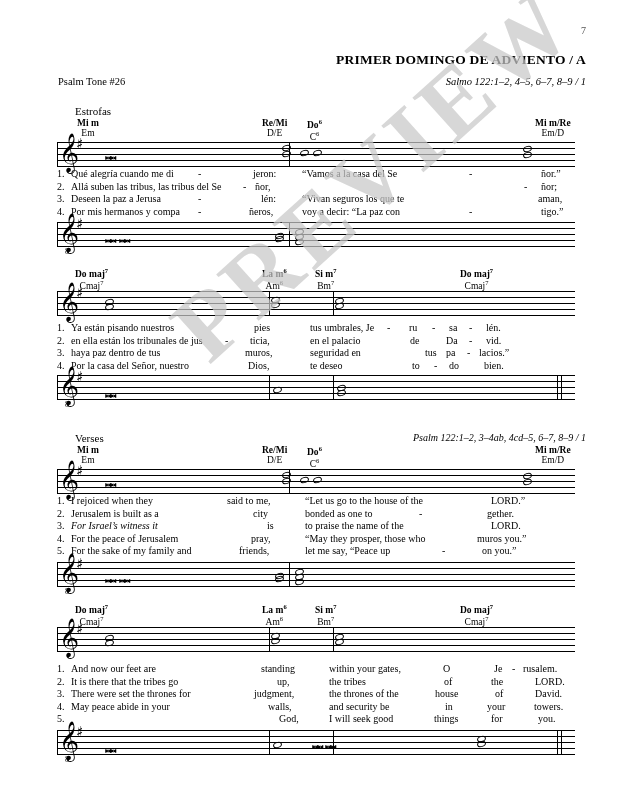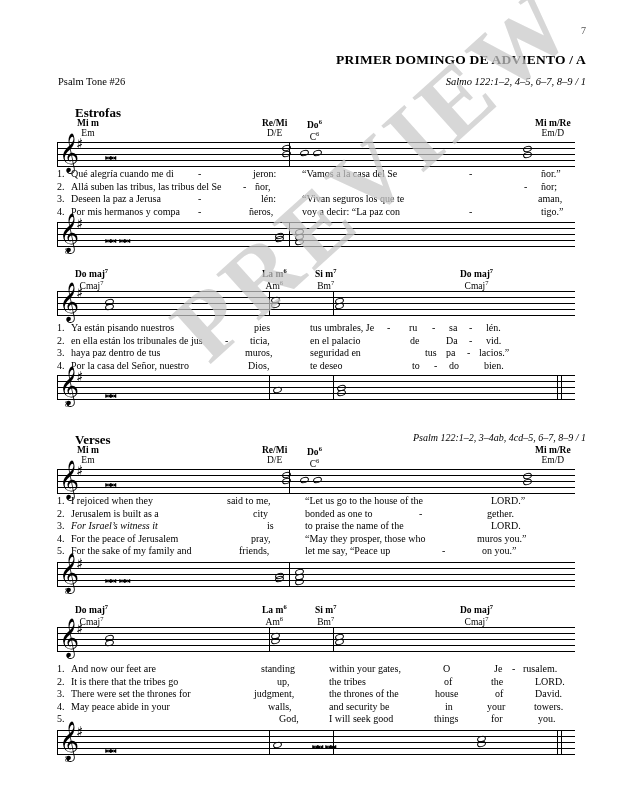--- a/index.html
+++ b/index.html
@@ -62,22 +62,22 @@
     position: absolute;
     right: 46px;
     top: 76px;
     font-size: 10.5px;
     font-style: italic;
   }
 
   
   .section-label {
     position: absolute;
-    font-size: 13px;
-    font-weight: bold;
+    font-size: 11px;
+    font-weight: normal;
   }
   .section-ref {
     position: absolute;
     font-size: 10px;
     font-style: italic;
   }
 
   
   .chord {
     position: absolute;

